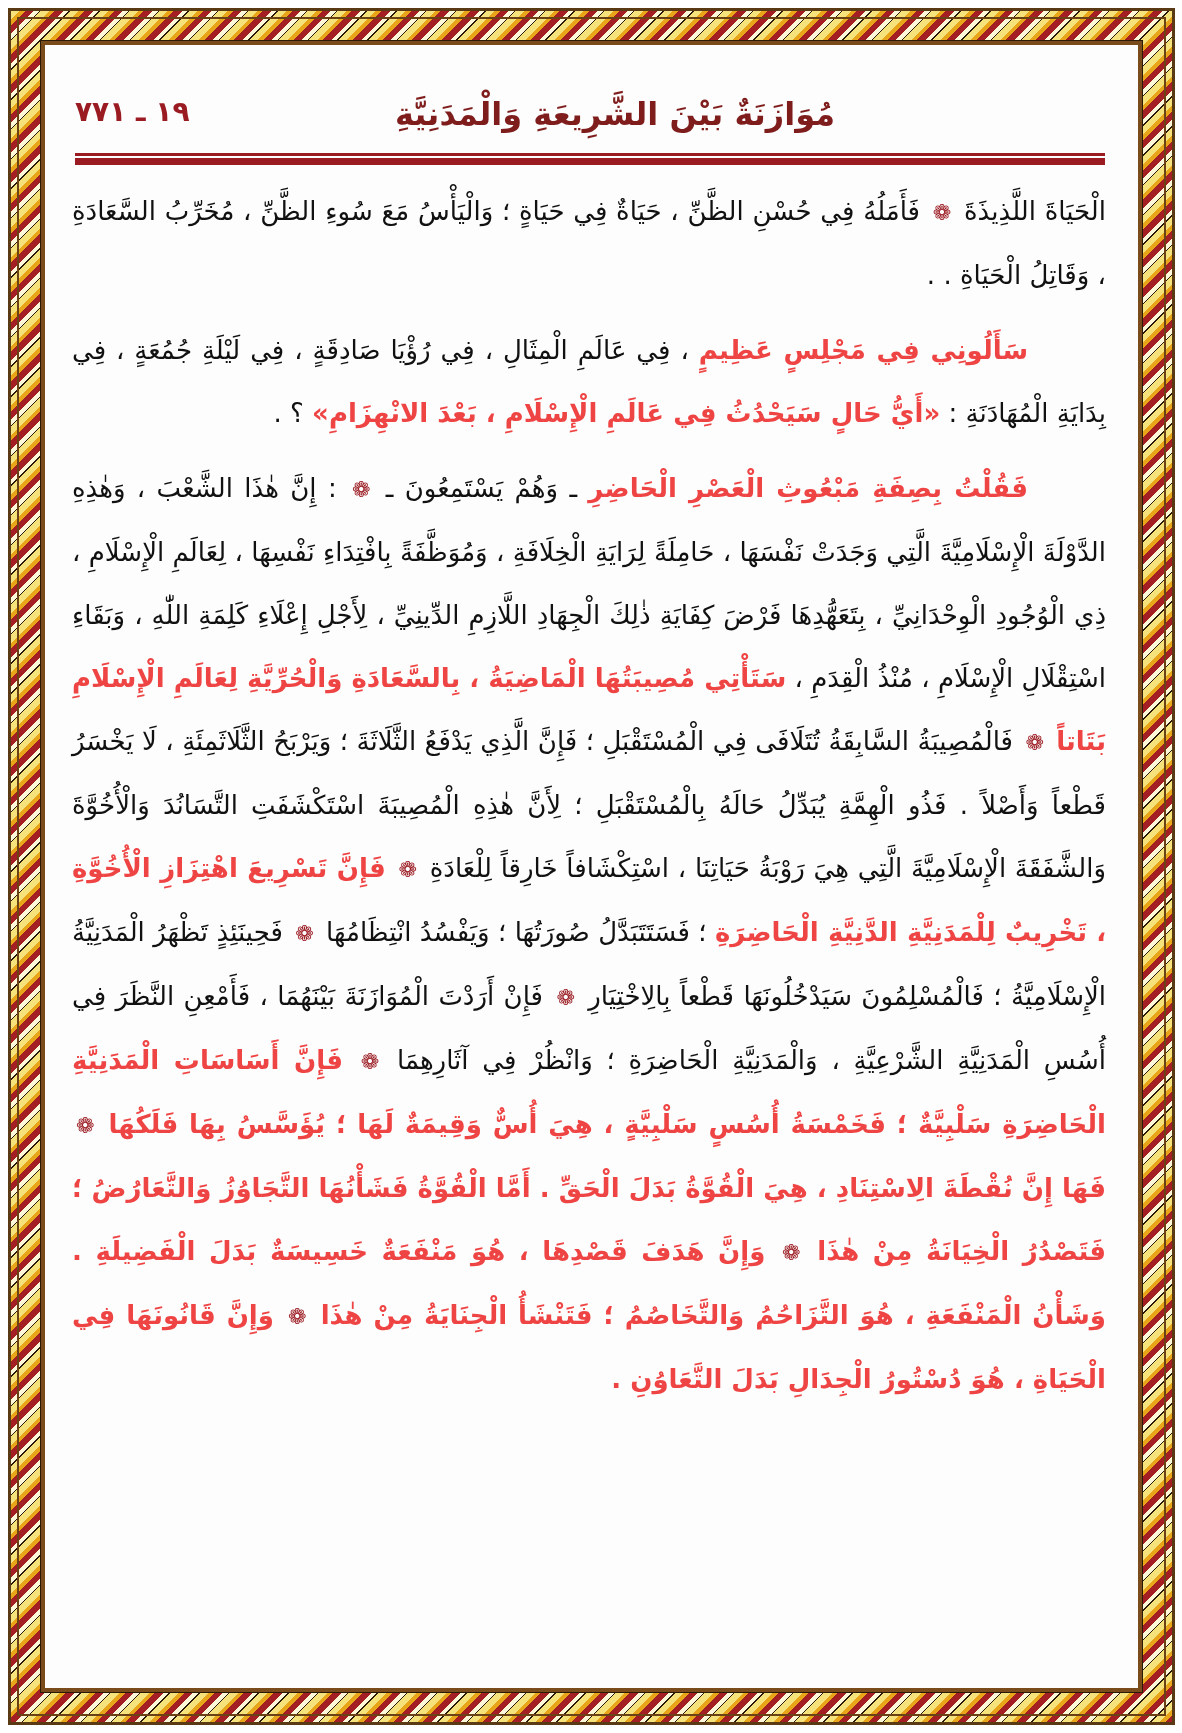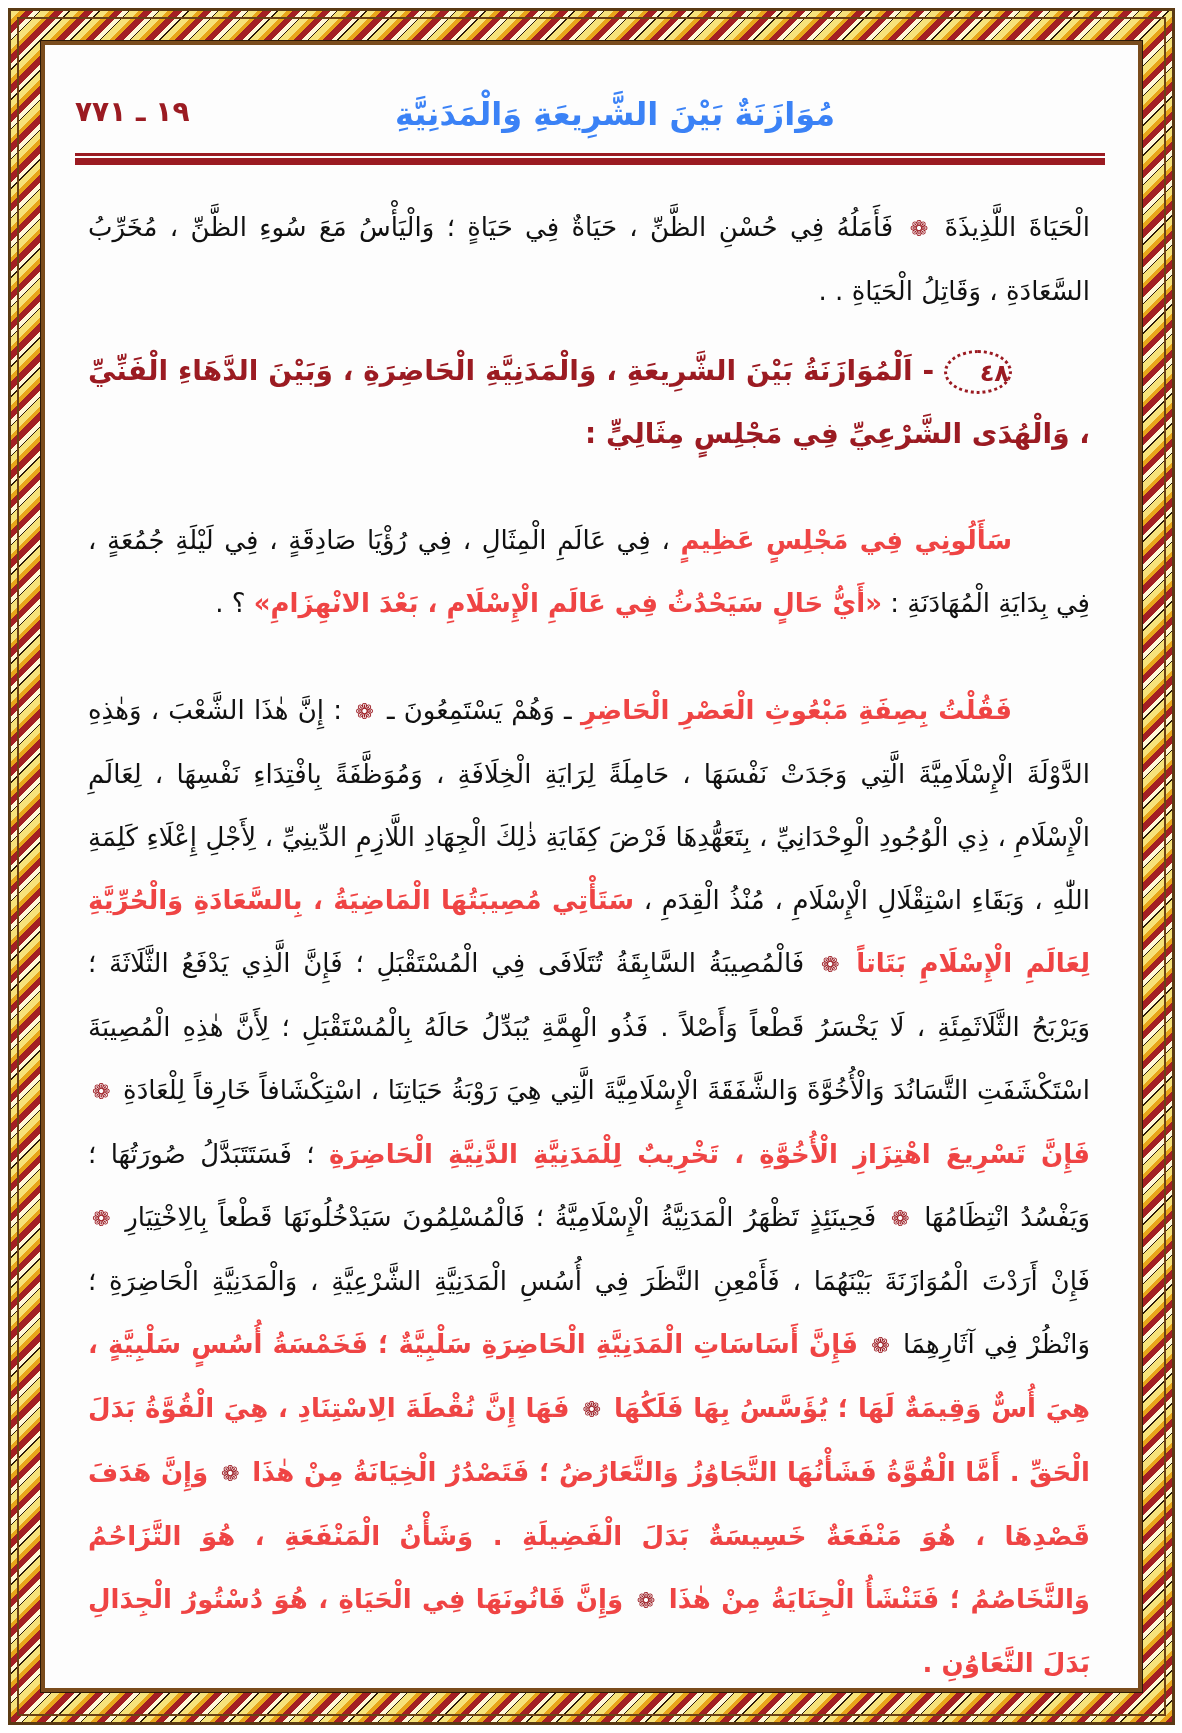--- a/index.html
+++ b/index.html
@@ -27,32 +27,32 @@
   .header {
     position: absolute; left: 75px; top: 95px; width: 1030px; height: 50px;
   }
   .page-num {
     position: absolute; left: 0; top: 0;
     color: #9b1b22; font-size: 28px; font-weight: bold;
     direction: rtl; unicode-bidi: plaintext;
   }
   .running-title {
     position: absolute; left: 310px; top: 0; width: 460px; text-align: center;
-    color: #3b82f6; font-size: 32px; font-weight: bold; direction: rtl;
+    color: #7f1d1d; font-size: 32px; font-weight: bold; direction: rtl;
   }
   .rule-thin { position: absolute; left: 75px; top: 153px; width: 1030px; height: 3px; background: #9b1b22; }
   .rule-thick { position: absolute; left: 75px; top: 158px; width: 1030px; height: 7px; background: #9b1b22; }
 
   .content {
     position: absolute; left: 72px; top: 180px; width: 1034px;
     direction: rtl; text-align: justify; text-align-last: right;
     font-family: "DejaVu Sans", sans-serif;
     font-size: 26px; line-height: 63px; color: #111;
   }
-  .content p { margin: 16px; }
+  .content p { margin: 0; }
   .content .indent { text-indent: 78px; }
   .red { color: #ef4444; font-weight: bold; }
   .heading { color: #9b1b22; font-weight: bold; font-size: 28px; margin-top: 14px !important; }
   .badge {
     display: inline-block; width: 68px; height: 44px; line-height: 40px; text-align: center;
     border: 3px dotted #9b1b22; border-radius: 50%;
     color: #9b1b22; font-weight: bold; font-size: 24px; text-indent: 0; vertical-align: middle;
     box-sizing: border-box;
   }
   .sep { color: #9b1b22; font-size: 22px; padding: 0 4px; }
@@ -73,25 +73,20 @@
 <div class="rule-thin"></div>
 <div class="rule-thick"></div>
 
 <div class="content">
   <p>
     <span>الْحَيَاةَ اللَّذِيذَةَ</span>
     <span class="sep">❁</span>
     <span>فَأَمَلُهُ فِي حُسْنِ الظَّنِّ ، حَيَاةٌ فِي حَيَاةٍ ؛ وَالْيَأْسُ مَعَ سُوءِ الظَّنِّ ، مُخَرِّبُ السَّعَادَةِ ، وَقَاتِلُ الْحَيَاةِ . .</span>
   </p>
 
-  <p class="heading indent">
-    <span class="badge">٤٨</span>
-    <span>-</span>
-    <span>اَلْمُوَازَنَةُ بَيْنَ الشَّرِيعَةِ ، وَالْمَدَنِيَّةِ الْحَاضِرَةِ ، وَبَيْنَ الدَّهَاءِ الْفَنِّيِّ ، وَالْهُدَى الشَّرْعِيِّ فِي مَجْلِسٍ مِثَالِيٍّ :</span>
-  </p>
 
   <div class="gap"></div>
 
   <p class="indent">
     <span class="red">سَأَلُونِي فِي مَجْلِسٍ عَظِيمٍ</span>
     <span>، فِي عَالَمِ الْمِثَالِ ، فِي رُؤْيَا صَادِقَةٍ ، فِي لَيْلَةِ جُمُعَةٍ ، فِي بِدَايَةِ الْمُهَادَنَةِ :</span>
     <span class="red">«أَيُّ حَالٍ سَيَحْدُثُ فِي عَالَمِ الْإِسْلَامِ ، بَعْدَ الانْهِزَامِ»</span>
     <span>؟ .</span>
   </p>
 

